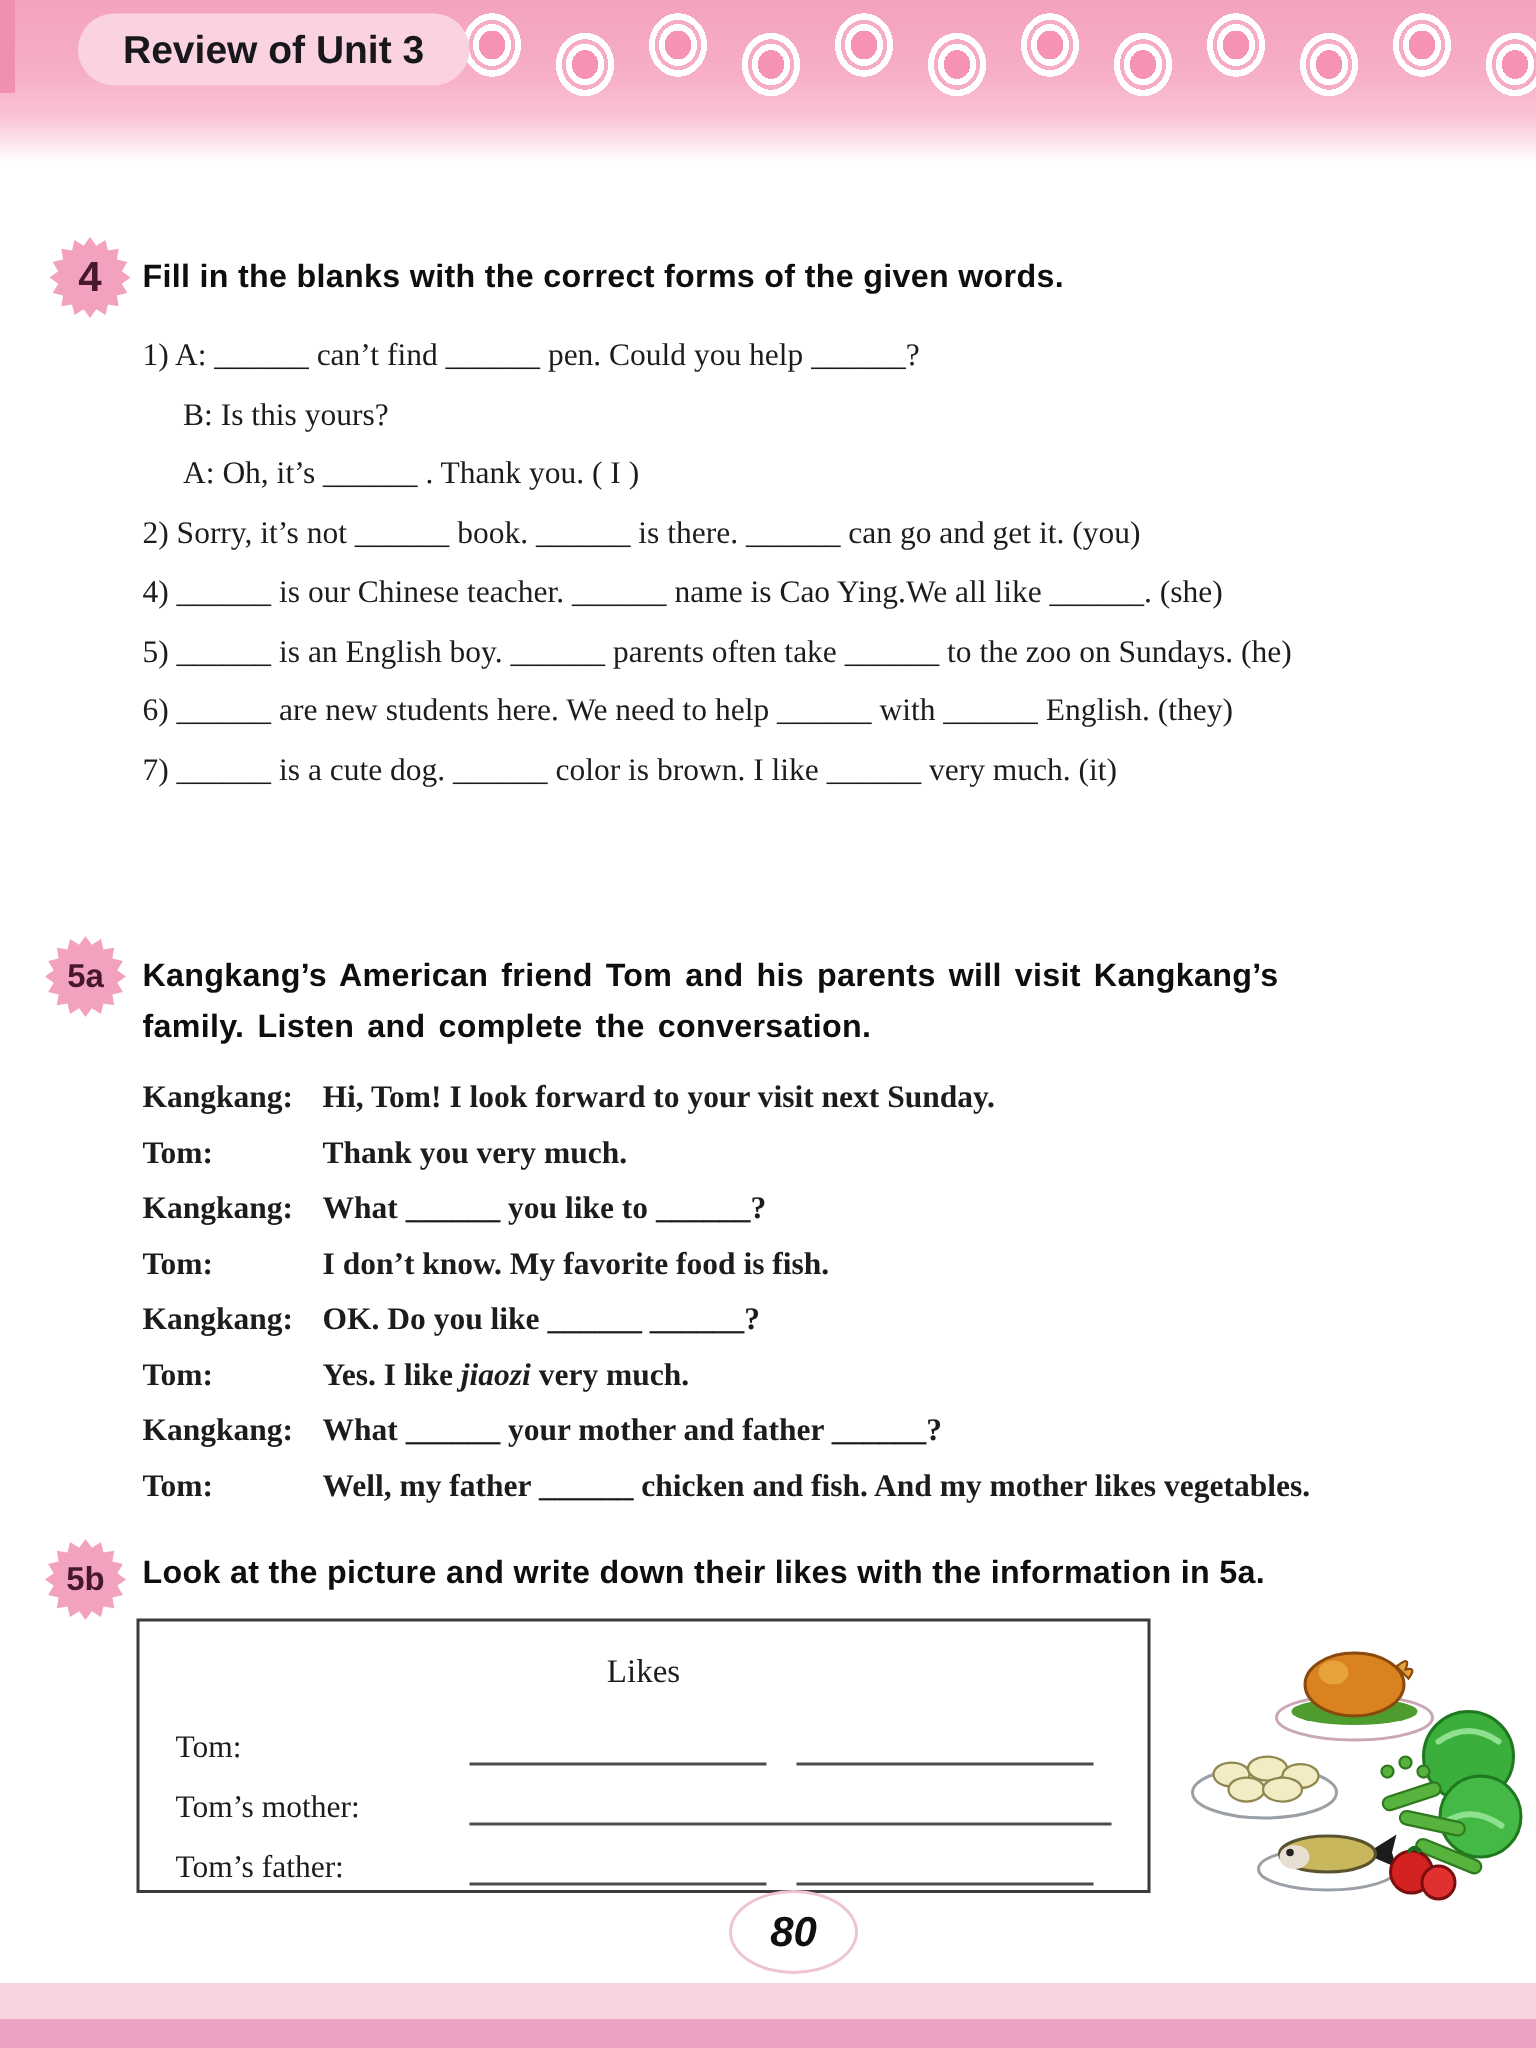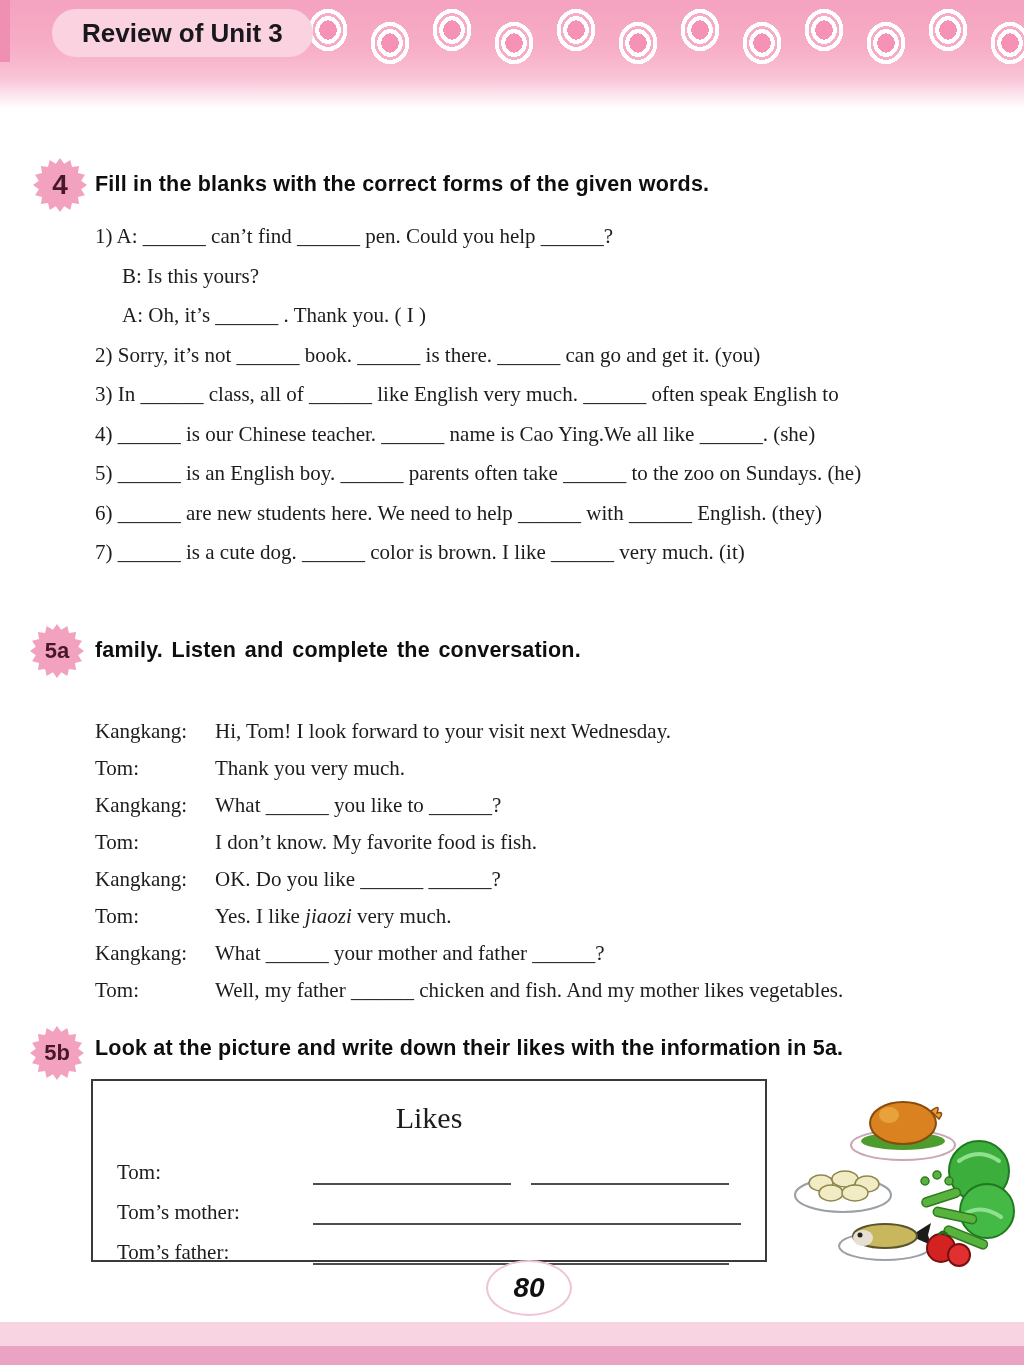--- a/index.html
+++ b/index.html
@@ -32,27 +32,27 @@
   #title-5a{top:633px;line-height:34px;width:915px;word-spacing:2.5px;}
   #title-5b{top:1036px;}
 
   
   .ex{position:absolute;left:95px;top:217px;width:910px;font-size:21px;line-height:39.5px;}
   .ex-line{white-space:nowrap;}
   .ex-line.cont{padding-left:27px;}
 
   
   .dlg{position:absolute;left:95px;top:713px;width:920px;font-size:21px;line-height:37px;}
-  .dlg-row{display:flex;white-space:nowrap;}
+  .dlg-row{display:flex;white-space:nowrap;font-weight:bold;}
   .speaker{width:120px;flex:none;}
 
   
   .tbl{position:absolute;left:91px;top:1079px;width:672px;height:179px;
        border:2px solid #3a3a3a;background:#fff;}
-  .tbl-head{text-align:center;font-size:30px;margin-top:20px;}
+  .tbl-head{text-align:center;font-size:22px;margin-top:20px;}
   .tbl-rows{margin-top:10px;}
   .tbl-row{height:40px;font-size:21px;padding-left:24px;display:flex;align-items:flex-end;}
   .tbl-label{width:196px;flex:none;}
   .bl{display:inline-block;border-bottom:2px solid #4c4c4c;height:14px;margin-right:20px;}
   .bl.short{width:198px;}
   .bl.long{width:428px;}
 
   
   .food{position:absolute;left:793px;top:1083px;width:228px;height:188px;}
 
@@ -78,37 +78,37 @@
 
   <div class="badge" id="badge-4">
     <span>4</span>
   </div>
   <div class="sec-title" id="title-4">Fill in the blanks with the correct forms of the given words.</div>
   <div class="ex" id="s4-items">
       <div class="ex-line">1) A: ______ can’t find ______ pen. Could you help ______?</div>
       <div class="ex-line cont">B: Is this yours?</div>
       <div class="ex-line cont">A: Oh, it’s ______ . Thank you. ( I )</div>
       <div class="ex-line">2) Sorry, it’s not ______ book. ______ is there. ______ can go and get it. (you)</div>
-      <div class="ex-line">3) In ______ class, all of ______ like English very much. ______ often speak English to</div>
       <div class="ex-line">4) ______ is our Chinese teacher. ______ name is Cao Ying.We all like ______. (she)</div>
       <div class="ex-line">5) ______ is an English boy. ______ parents often take ______ to the zoo on Sundays. (he)</div>
       <div class="ex-line">6) ______ are new students here. We need to help ______ with ______ English. (they)</div>
       <div class="ex-line">7) ______ is a cute dog. ______ color is brown. I like ______ very much. (it)</div>
     </div>
 
   <div class="badge" id="badge-5a">
     <span>5a</span>
   </div>
   <div class="sec-title" id="title-5a">
+      <div>Kangkang’s American friend Tom and his parents will visit Kangkang’s</div>
       <div>family. Listen and complete the conversation.</div>
     </div>
   <div class="dlg" id="dialog">
       <div class="dlg-row">
         <span class="speaker">Kangkang:</span>
-        <span>Hi, Tom! I look forward to your visit next Wednesday.</span>
+        <span>Hi, Tom! I look forward to your visit next Sunday.</span>
       </div>
       <div class="dlg-row">
         <span class="speaker">Tom:</span>
         <span>Thank you very much.</span>
       </div>
       <div class="dlg-row">
         <span class="speaker">Kangkang:</span>
         <span>What ______ you like to ______?</span>
       </div>
       <div class="dlg-row">

